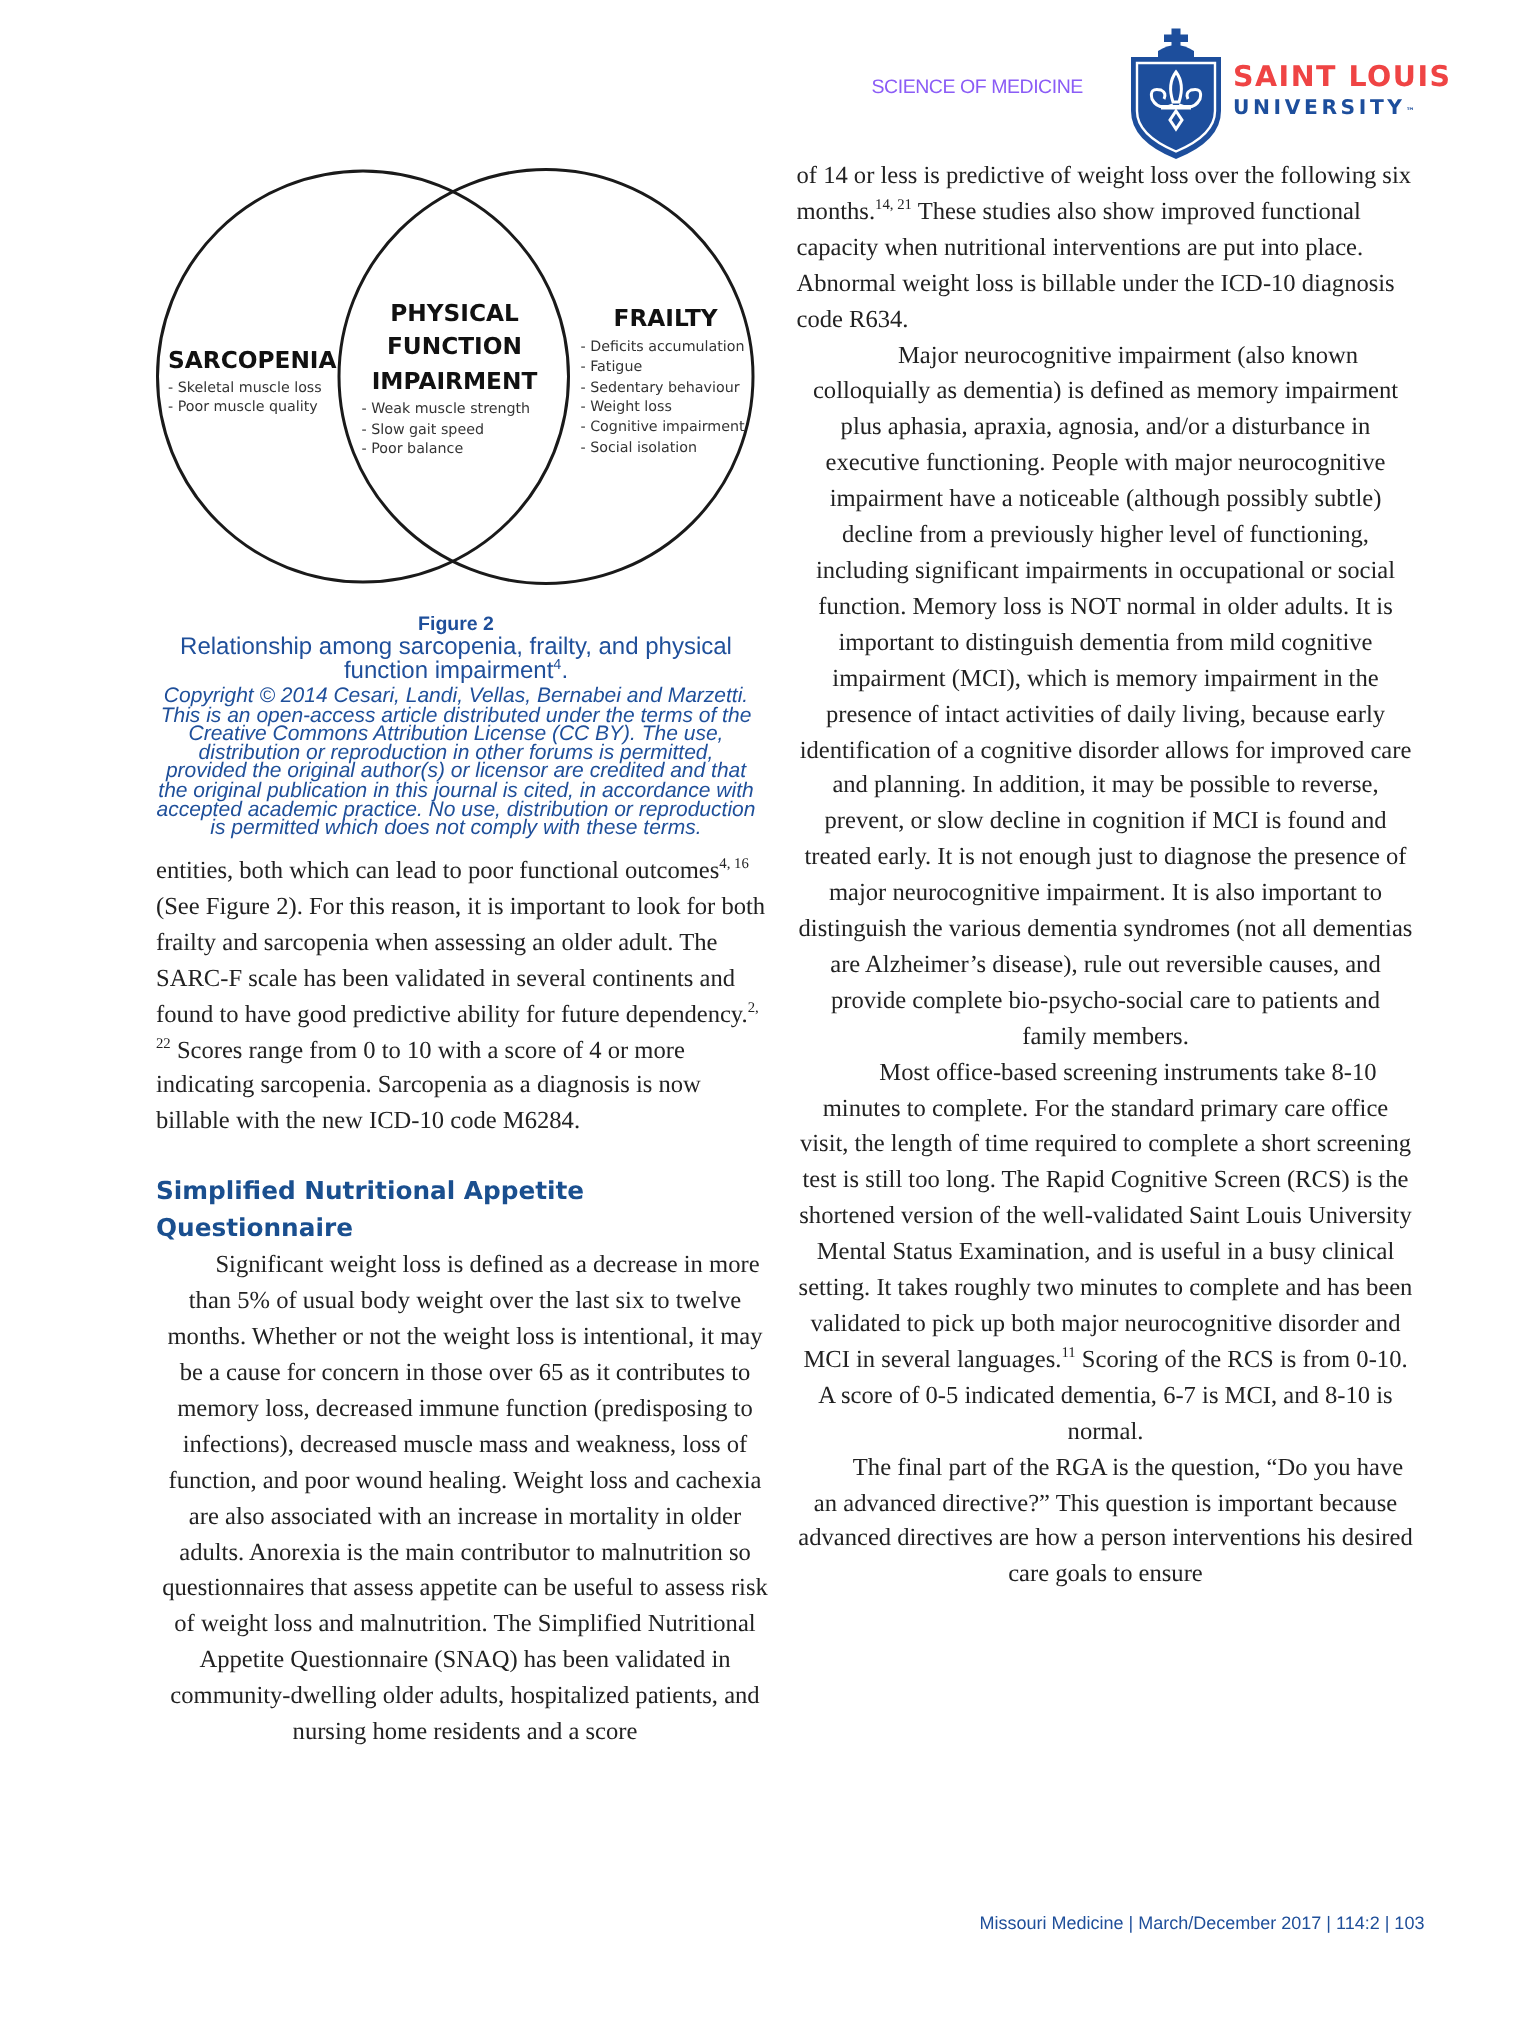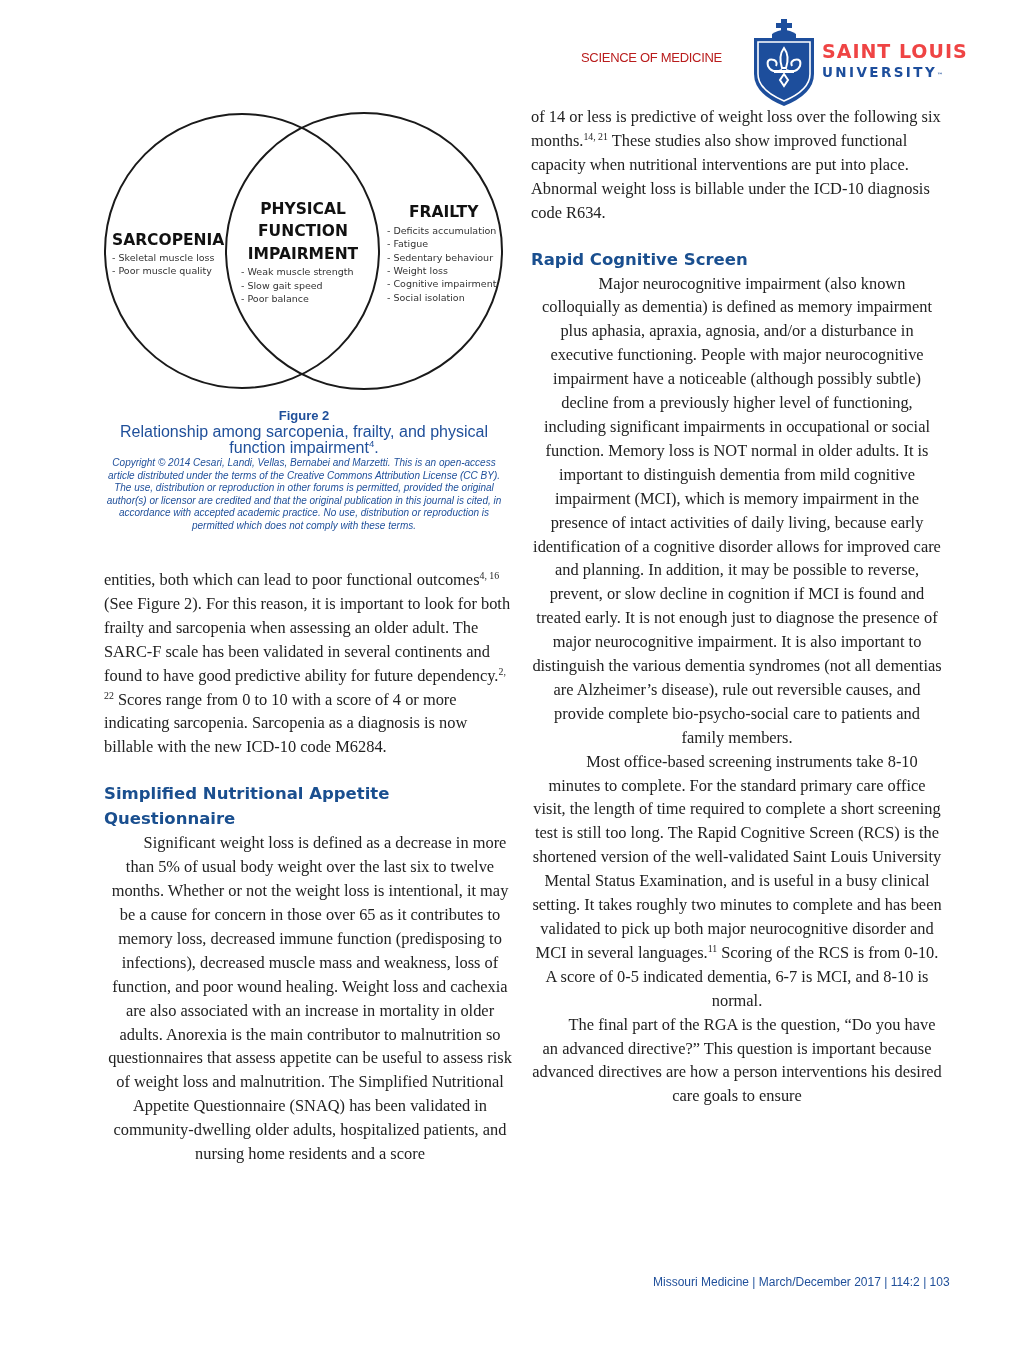--- a/index.html
+++ b/index.html
@@ -1,19 +1,19 @@
 <!DOCTYPE html>
 <html><head>
 <meta charset="utf-8">
 <style>
   html, body { margin: 0; padding: 0; background: #ffffff; }
   body { width: 1024px; height: 1350px; position: relative; overflow: hidden; }
   .header-label {
     position: absolute; left: 581px; top: 50px;
-    font-family: "Liberation Sans", sans-serif; font-size: 13px; color: #b91c1c;
+    font-family: "Liberation Sans", sans-serif; font-size: 13px; color: #8b5cf6;
     letter-spacing: -0.3px;
   }
   .logo { position: absolute; left: 752px; top: 18px; width: 190px; height: 88px; }
   .logo-text1 {
     position: absolute; left: 70px; top: 22px;
     font-family: "DejaVu Sans", sans-serif; font-weight: bold; font-size: 19px; color: #ef4444;
     letter-spacing: 1px; white-space: nowrap;
   }
   .logo-text2 {
     position: absolute; left: 70px; top: 46px;
@@ -21,21 +21,21 @@
     letter-spacing: 2.4px; white-space: nowrap;
   }
   .venn { position: absolute; left: 100px; top: 105px; width: 410px; height: 295px; }
   .venn svg { width: 410px; height: 295px; }
   .v-title { font-family: "DejaVu Sans", sans-serif; font-weight: bold; fill: #111; }
   .v-item { font-family: "DejaVu Sans", sans-serif; fill: #333; font-size: 9.5px; }
 
   .caption { position: absolute; left: 104px; top: 408px; width: 400px; color: #1f4f9a; font-family: "Liberation Sans", sans-serif; text-align: center; }
   .cap-title { font-weight: bold; font-size: 13px; line-height: 16px; }
   .cap-sub { font-size: 16px; line-height: 16px; }
-  .cap-copy { font-style: italic; font-size: 10px; line-height: 12.6px; margin-top: 1px; }
+  .cap-copy { font-style: italic; font-size: 14px; line-height: 12.6px; margin-top: 1px; }
   sup { font-size: 60%; line-height: 0; }
 
   .col { position: absolute; width: 412px; font-family: "Liberation Serif", serif; font-size: 16.4px; color: #222; }
   .col p { margin: 0; line-height: 23.9px; }
   .indent { text-indent: 30px; text-align: center; }
   .heading {
     font-family: "DejaVu Sans", sans-serif; font-weight: bold; color: #1a4f8f;
     font-size: 16.5px; line-height: 25px;
   }
   .left-col { left: 104px; top: 568px; }
@@ -103,19 +103,18 @@
 </div>
 
 <div class="col left-col">
   <p><span>entities, both which can lead to poor functional outcomes</span><sup>4, 16</sup><span> (See Figure 2).  For this reason, it is important to look for both frailty and sarcopenia when assessing an older adult. The SARC-F scale has been validated in several continents and found to have good predictive ability for future dependency.</span><sup>2, 22</sup><span> Scores range from 0 to 10 with a score of 4 or more indicating sarcopenia. Sarcopenia as a diagnosis is now billable with the new ICD-10 code M6284.</span></p>
   <div class="heading" style="margin-top:22px;">Simplified Nutritional Appetite Questionnaire</div>
   <p class="indent">Significant weight loss is defined as a decrease in more than 5% of usual body weight over the last six to twelve months. Whether or not the weight loss is intentional, it may be a cause for concern in those over 65 as it contributes to memory loss, decreased immune function (predisposing to infections), decreased muscle mass and weakness, loss of function, and poor wound healing. Weight loss and cachexia are also associated with an increase in mortality in older adults. Anorexia is the main contributor to malnutrition so questionnaires that assess appetite can be useful to assess risk of weight loss and malnutrition. The Simplified Nutritional Appetite Questionnaire (SNAQ) has been validated in community-dwelling older adults, hospitalized patients, and nursing home residents and a score</p>
 </div>
 
 <div class="col right-col">
   <p><span>of 14 or less is predictive of weight loss over the following six months.</span><sup>14, 21</sup><span>  These studies also show improved functional capacity when nutritional interventions are put into place.  Abnormal weight loss is billable under the ICD-10 diagnosis code R634.</span></p>
-  <div class="heading" style="margin-top:22px;">Rapid Cognitive Screen</div>
   <p class="indent">Major neurocognitive impairment (also known colloquially as dementia) is defined as memory impairment plus aphasia, apraxia, agnosia, and/or a disturbance in executive functioning.  People with major neurocognitive impairment have a noticeable (although possibly subtle) decline from a previously higher level of functioning, including significant impairments in occupational or social function. Memory loss is NOT normal in older adults. It is important to distinguish dementia from mild cognitive impairment (MCI), which is memory impairment in the presence of intact activities of daily living, because early identification of a cognitive disorder allows for improved care and planning.  In addition, it may be possible to reverse, prevent, or slow decline in cognition if MCI is found and treated early.  It is not enough just to diagnose the presence of major neurocognitive impairment.  It is also important to distinguish the various dementia syndromes (not all dementias are Alzheimer’s disease), rule out reversible causes, and provide complete bio-psycho-social care to patients and family members.</p>
   <p class="indent"><span>Most office-based screening instruments take 8-10 minutes to complete.  For the standard primary care office visit, the length of time required to complete a short screening test is still too long. The Rapid Cognitive Screen (RCS) is the shortened version of the well-validated Saint Louis University Mental Status Examination, and is useful in a busy clinical setting.  It takes roughly two minutes to complete and has been validated to pick up both major neurocognitive disorder and MCI in several languages.</span><sup>11</sup><span> Scoring of the RCS is from 0-10.  A score of 0-5 indicated dementia, 6-7 is MCI, and 8-10 is normal.</span></p>
   <p class="indent">The final part of the RGA is the question, “Do you have an advanced directive?”  This question is important because advanced directives are how a person interventions his desired care goals to ensure</p>
 </div>
 
 <div class="footer">Missouri Medicine | March/December 2017 | 114:2 | 103</div>
 
 </body></html>

